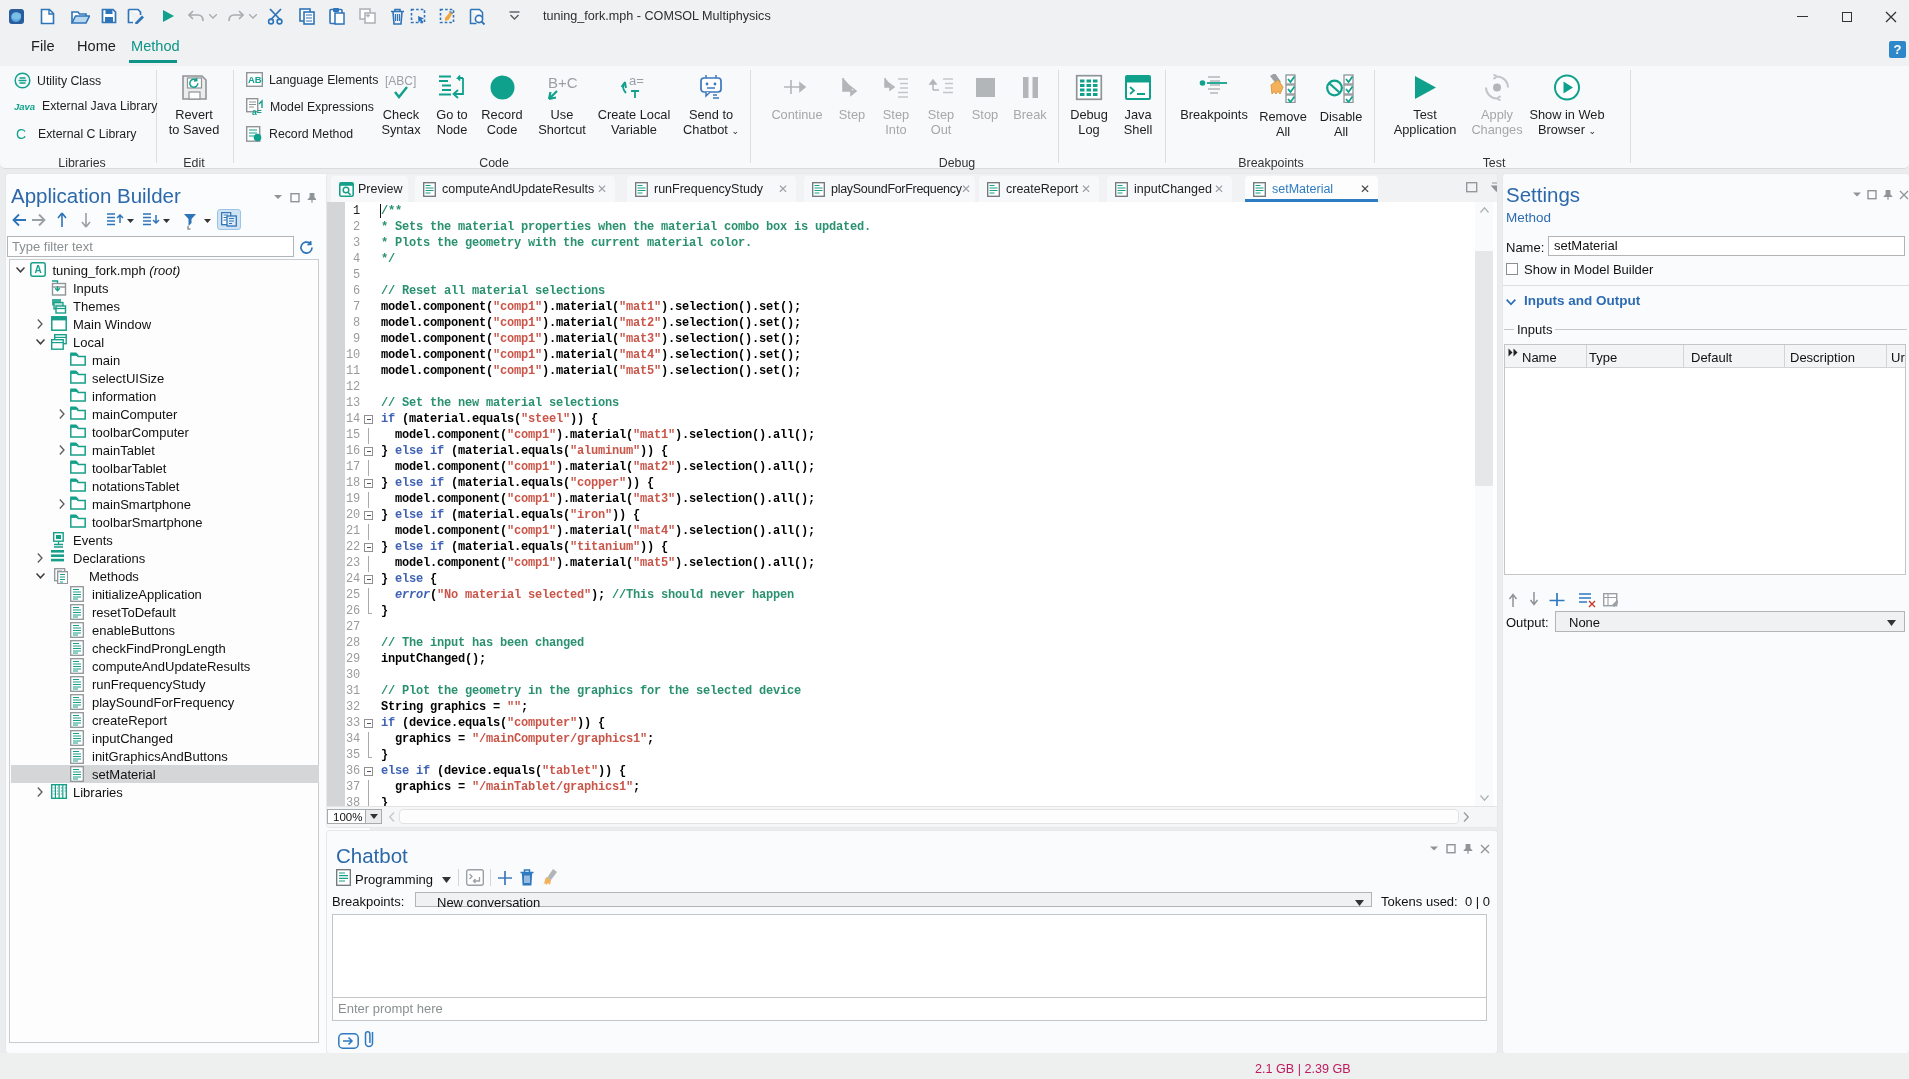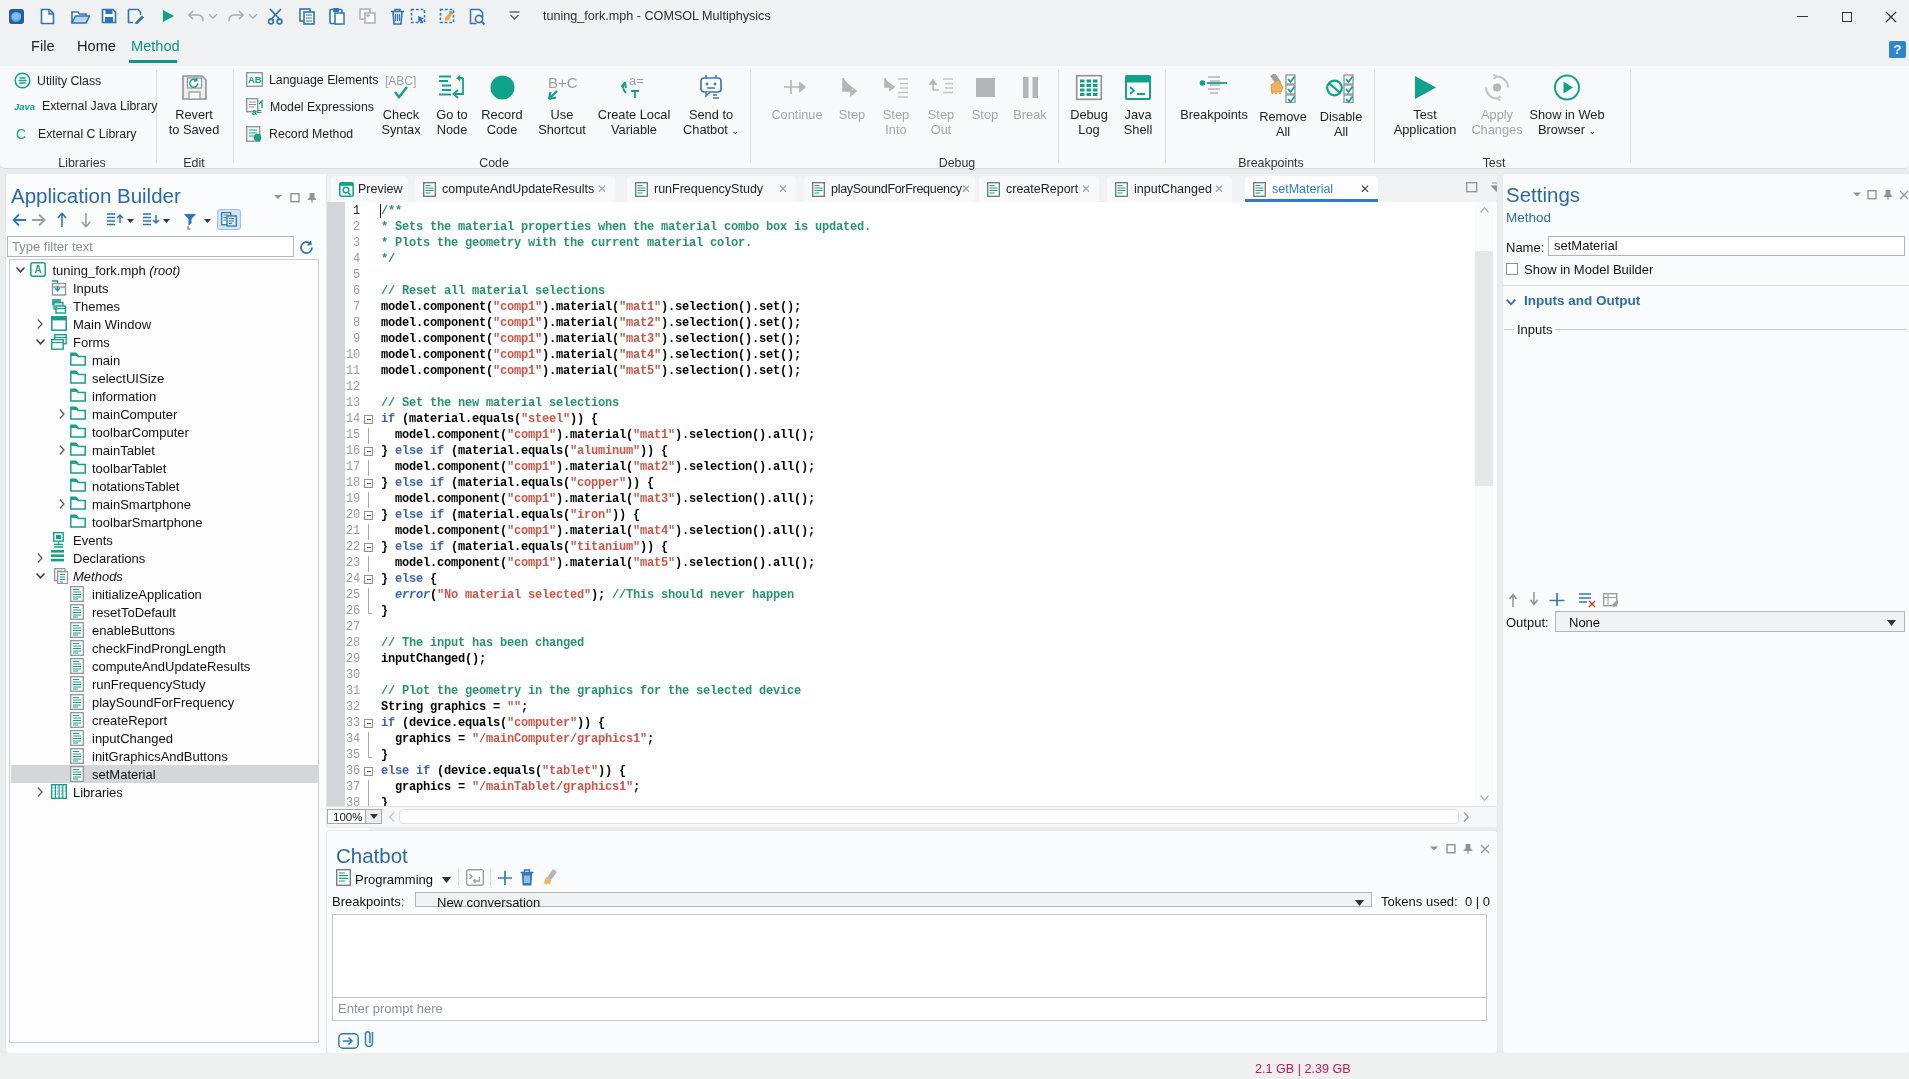--- a/index.html
+++ b/index.html
@@ -503,21 +503,21 @@
           <path d="M0.5 0.5 L4.5 4.8 L8.5 0.5" fill="none" stroke="#3c3c3c" stroke-width="1.5"></path>
         </svg>
         <span style="position:absolute;left:40px;top:1px;">
           <svg width="16" height="16" viewBox="0 0 16 16">
             <rect x="3.7" y="0.7" width="11.5" height="9" fill="#fff" stroke="#17a089" stroke-width="1.4"></rect>
             <path d="M3.7 3.4 h11.5" stroke="#17a089" stroke-width="1.2"></path>
             <rect x="0.7" y="5.7" width="11.5" height="9.5" fill="#fff" stroke="#17a089" stroke-width="1.4"></rect>
             <path d="M0.7 8.6 h11.5" stroke="#17a089" stroke-width="1.2"></path>
           </svg>
         </span>
-        <span class="lbl" style="left:62px;">Forms</span>
+        <span class="lbl" style="left:62px;">Local</span>
       </div>
   <div class="trow" style="top:91px;">
         <span style="position:absolute;left:59px;top:1px;">
           <svg width="16" height="14" viewBox="0 0 16 14">
             <path d="M0.8 3 v10 h14.4 v-8.5 h-7 l-1.7-1.5z" fill="#fff" stroke="#17a089" stroke-width="1.5"></path>
             <path d="M0.8 3 V1 h5 l2 2z" fill="#17a089" stroke="#17a089" stroke-width="1.2"></path>
           </svg>
         </span>
         <span class="lbl" style="left:81px;text-align:right;">main</span>
       </div>
@@ -639,21 +639,21 @@
           <path d="M0.5 0.5 L4.5 4.8 L8.5 0.5" fill="none" stroke="#3c3c3c" stroke-width="1.5"></path>
         </svg>
         <span style="position:absolute;left:40px;top:1px;">
           <svg width="17" height="16" viewBox="0 0 17 16">
             <rect x="3.7" y="0.7" width="10" height="12" fill="#fff" stroke="#8f9497" stroke-width="1.3"></rect>
             <path d="M6 3 h5 M6 5.5 h5 M6 8 h3" stroke="#8f9497" stroke-width="1"></path>
             <rect x="6.7" y="3.7" width="10" height="12" fill="#fff" stroke="#8f9497" stroke-width="1.3"></rect>
             <path d="M9 6.5 h5 M9 9 h5 M9 11.5 h5 M9 14 h3" stroke="#17a089" stroke-width="1.1"></path>
           </svg>
         </span>
-        <span class="lbl" style="left:62px;font-style:italic;">Methods</span>
+        <span class="lbl" style="left:78px;">Methods</span>
       </div>
   <div class="trow" style="top:325px;">
         <span style="position:absolute;left:59px;top:1px;">
           <svg width="14" height="16" viewBox="0 0 14 16">
             <rect x="0.7" y="0.7" width="12.6" height="14.6" fill="#fff" stroke="#8f9497" stroke-width="1.3"></rect>
             <path d="M3 3.5 h6 M3 6 h8 M3 8.5 h8 M3 11 h8 M3 13 h5" stroke="#17a089" stroke-width="1.1"></path>
           </svg>
         </span>
         <span class="lbl" style="left:81px;">initializeApplication</span>
       </div>
@@ -1054,20 +1054,35 @@
  <div class="abs" style="left:3px;top:89px;width:12px;height:12px;border:1px solid #8a8f92;background:#fff;"></div>
  <div class="abs" style="left:21px;top:88px;font-size:13px;color:#111;">Show in Model Builder</div>
  <div class="abs" style="left:0px;top:111px;width:406px;height:1px;background:#dcdddf;"></div>
  <svg class="abs" style="left:3px;top:125px;" width="10" height="7" viewBox="0 0 10 7">
       <path d="M0.7 0.7 L5 5.3 L9.3 0.7" fill="none" stroke="#2d6cb3" stroke-width="1.7"></path>
     </svg>
  <div class="abs" style="left:21px;top:119px;font-size:13.5px;font-weight:bold;color:#2d6cb3;">Inputs and Output</div>
  <div class="abs" style="left:1px;top:155px;width:10px;height:1px;background:#c6c8ca;"></div>
  <div class="abs" style="left:14px;top:148px;font-size:13px;color:#111;">Inputs</div>
  <div class="abs" style="left:52px;top:155px;width:352px;height:1px;background:#c6c8ca;"></div>
+ <div class="abs" style="left:1px;top:170px;width:402px;height:231px;border:1px solid #c3c5c7;background:#fff;">
+   <div style="position:absolute;left:0;top:0;width:400px;height:23px;background:#f3f4f5;border-bottom:1px solid #d2d4d5;"></div>
+   <svg style="position:absolute;left:3px;top:3px;" width="11" height="9" viewBox="0 0 11 9">
+        <path d="M0.5 0.5 v8 l4-4z M5.5 0.5 v8 l4-4z" fill="#222"></path>
+      </svg>
+   <div style="position:absolute;left:17px;top:5px;font-size:13px;color:#111;">Name</div>
+   <div style="position:absolute;left:84px;top:5px;font-size:13px;color:#111;">Type</div>
+   <div style="position:absolute;left:186px;top:5px;font-size:13px;color:#111;">Default</div>
+   <div style="position:absolute;left:285px;top:5px;font-size:13px;color:#111;">Description</div>
+   <div style="position:absolute;left:386px;top:5px;font-size:13px;color:#111;">Ur</div>
+   <div style="position:absolute;left:81px;top:0;width:1px;height:23px;background:#d2d4d5;"></div>
+   <div style="position:absolute;left:178px;top:0;width:1px;height:23px;background:#d2d4d5;"></div>
+   <div style="position:absolute;left:279px;top:0;width:1px;height:23px;background:#d2d4d5;"></div>
+   <div style="position:absolute;left:381px;top:0;width:1px;height:23px;background:#d2d4d5;"></div>
+ </div>
  <svg class="abs" style="left:5px;top:417px;" width="110" height="17" viewBox="0 0 110 17">
       <path d="M5 16 V4 m-3.5 4 L5 3.5 8.5 8" fill="none" stroke="#8f9496" stroke-width="1.5"></path>
       <path d="M26 1 v12 m-3.5-4 L26 13.5 29.5 9" fill="none" stroke="#8f9496" stroke-width="1.5"></path>
       <path d="M49 2 v13 M41.5 9.5 h15" stroke="#2e79bf" stroke-width="1.7"></path>
       <path d="M71 3 h12 M71 7 h12 M71 11 h8" stroke="#2e79bf" stroke-width="1.5"></path>
       <path d="M81 10 l6 6 m0-6 l-6 6" stroke="#c0392b" stroke-width="1.4"></path>
       <rect x="95.7" y="2.7" width="13" height="12" fill="#fff" stroke="#9aa0a3" stroke-width="1.4"></rect>
       <path d="M96 6.5 h13 M100 3 v12" stroke="#9aa0a3" stroke-width="1.1"></path>
       <path d="M104 14 l5-5 2 2 -5 5z" fill="#9aa0a3"></path>
     </svg>

